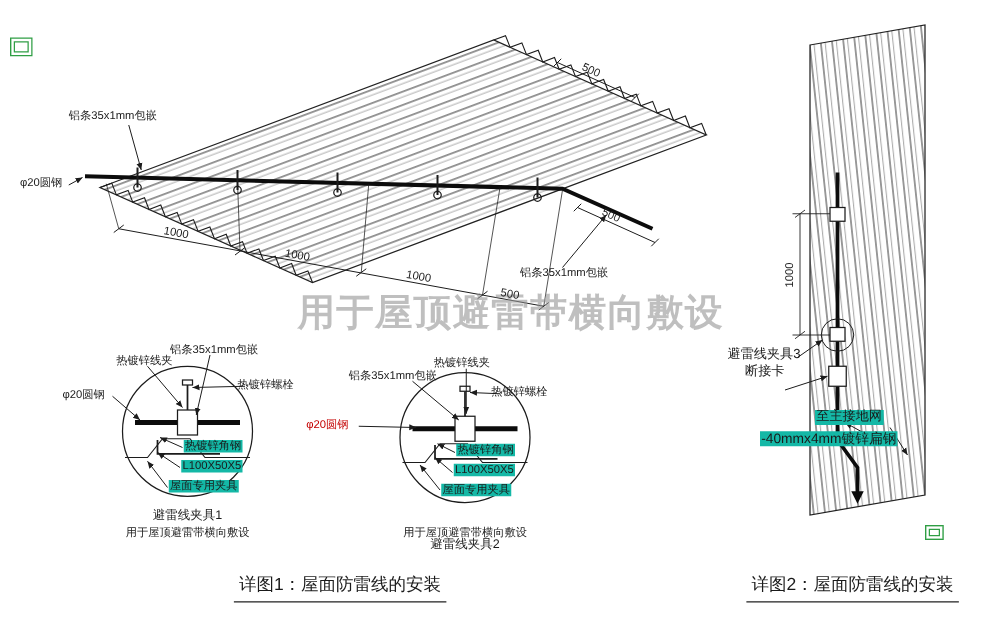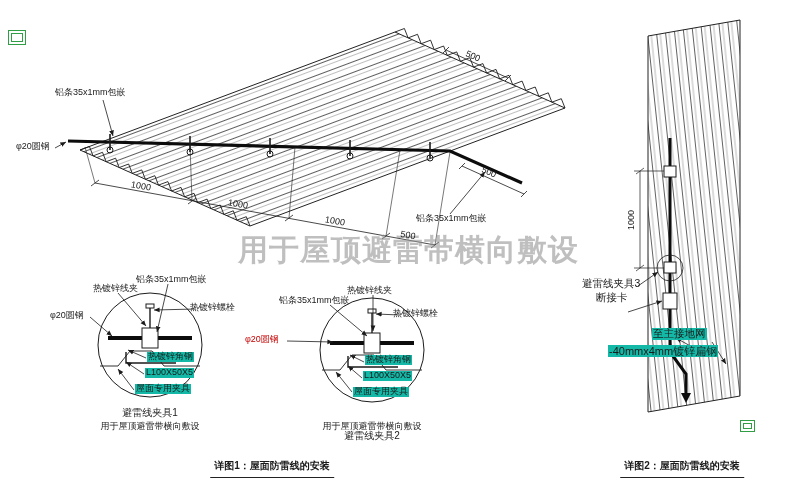--- a/index.html
+++ b/index.html
@@ -10,21 +10,21 @@
   .lbl.bg{background:#14b8a6;padding:0 1px;}
   .lbl.big{font-size:10.5px;}
   .red{color:#c40000;}
   .ctr{transform:translateX(-50%);}
   .title{font-size:10px;font-weight:normal;}
   .sub{font-size:9px;}
   .dim{position:absolute;font-size:9px;white-space:nowrap;}
   .rot{transform:translate(-50%,-50%) rotate(10deg);}
   .rot24{transform:translate(-50%,-50%) rotate(24deg);}
   .rot90{transform:translate(-50%,-50%) rotate(-90deg);}
-  .caption{position:absolute;transform:translateX(-50%);font-size:10px;font-weight:bold;
+  .caption{position:absolute;transform:translateX(-50%);font-size:14px;font-weight:normal;
            white-space:nowrap;border-bottom:1px solid #222;padding:0 4px 4px;}
   .watermark{position:absolute;left:238px;top:230px;font-size:30px;font-weight:bold;
              letter-spacing:1px;color:#969696;opacity:.6;white-space:nowrap;}
   .green-mark{position:absolute;border:1px solid #2f9e44;box-shadow:inset 0 0 0 2px #fff,inset 0 0 0 3px #2f9e44;}
 </style>
 </head>
 <body>
 
 <div class="canvas">
 

